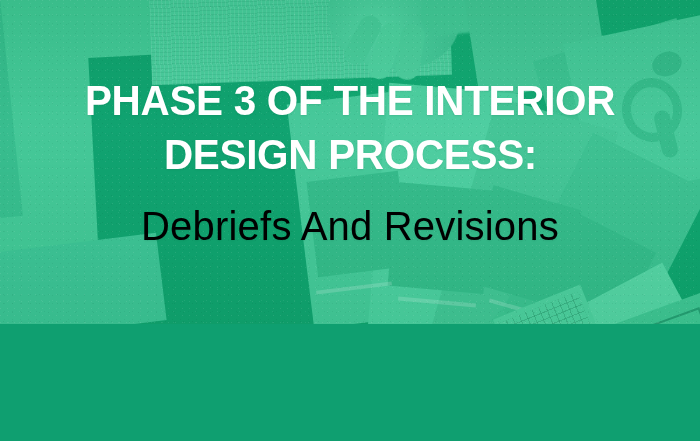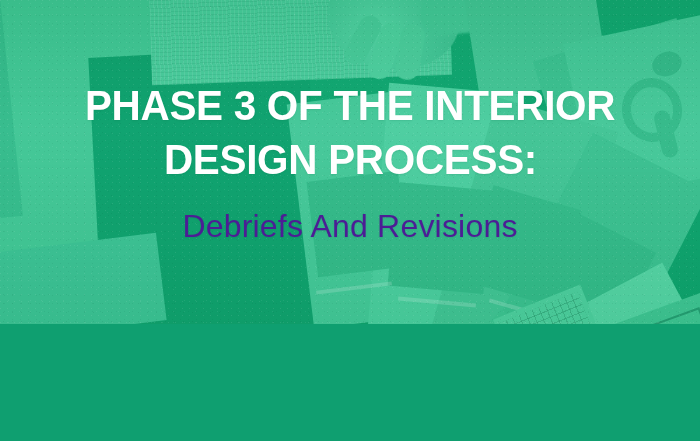--- a/index.html
+++ b/index.html
@@ -330,23 +330,23 @@
     font-size: 43px;
     line-height: 1.21;
     letter-spacing: -0.3px;
     transform: scaleX(.94);
     white-space: nowrap;
     margin: 0;
     text-shadow: 0 1px 2px rgba(0,80,55,.12);
   }
   #headline-line1 { margin-bottom: 2px; }
   .subheadline {
-    color: #4c1d95;
+    color: #000000;
     font-weight: 300;
-    font-size: 32px;
+    font-size: 40px;
     line-height: 1.2;
     letter-spacing: .2px;
     white-space: nowrap;
     margin: 22px 0 0 0;
     text-shadow: 0 1px 2px rgba(0,80,55,.12);
   }
 </style>
 </head>
 <body>
 

